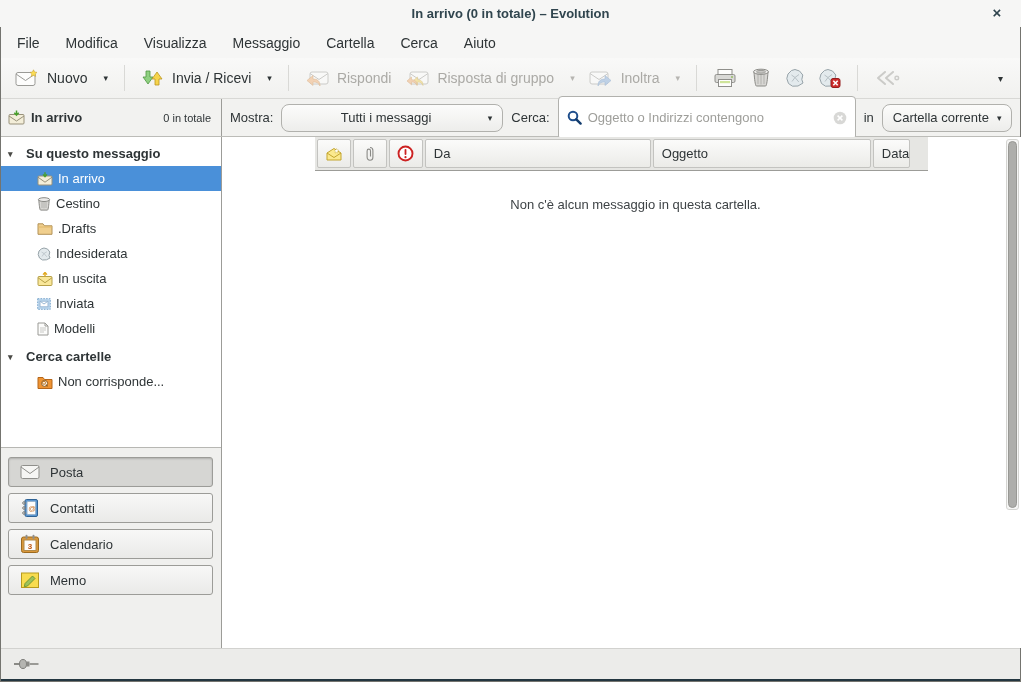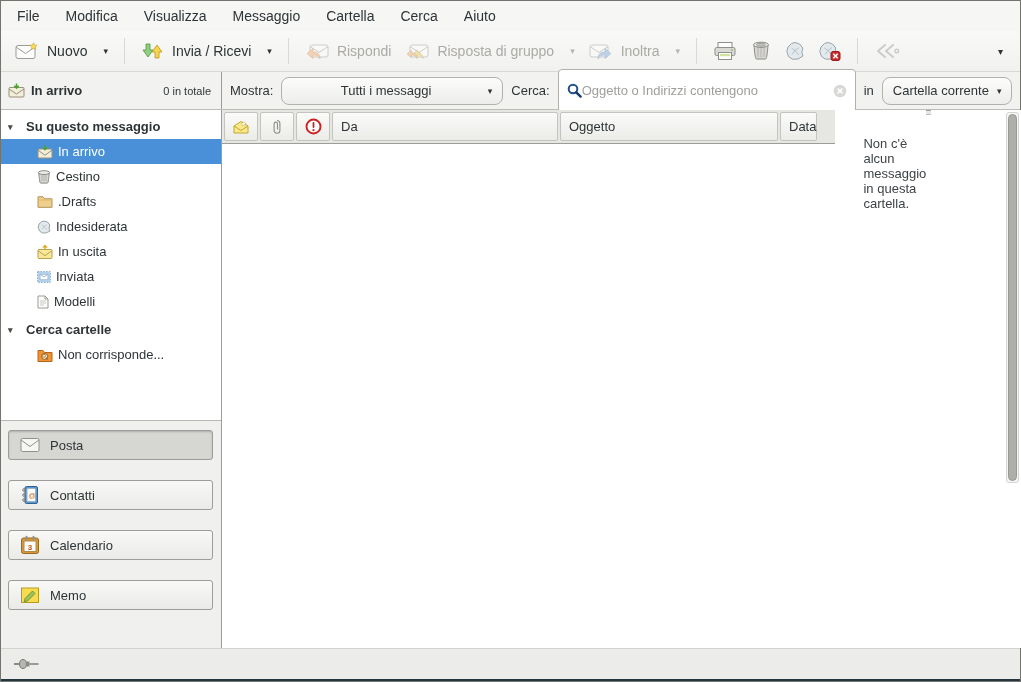--- a/index.html
+++ b/index.html
@@ -56,45 +56,45 @@
   .dropdown {
     height:28px; display:flex; align-items:center; gap:8px; padding:0 10px;
     border:1px solid #b1b1ad; border-radius:8px;
     background:linear-gradient(#fcfcfb,#ededeb);
   }
   .dropdown .dd-arrow { font-size:9px; color:#2e3436; }
   .show-dd { width:222px; }
   .show-dd .dd-label { flex:1; text-align:center; }
   .search-entry {
     height:44px; flex:1; max-width:298px;
-    display:flex; align-items:center; padding:16px 8px;
+    display:flex; align-items:center; gap:6px; padding:16px 8px;
     background:#fff; border:1px solid #b1b1ad; border-radius:4px;
   }
   .search-entry input { border:none; outline:none; flex:1; min-width:0; font-family:inherit; font-size:13px; color:#2e3436; background:transparent; }
   .search-entry input::placeholder { color:#9e9e9a; }
   .clear-ic { opacity:.55; }
   
   .main { flex:1; display:flex; min-height:0; }
   .sidebar { width:222px; flex:0 0 222px; display:flex; flex-direction:column; border-right:1px solid #9c9c98; background:#fff; }
   .tree { height:310px; flex:0 0 310px; padding-top:4px; background:#fff; overflow:hidden; }
   .tree-row { height:25px; display:flex; align-items:center; gap:5px; font-size:13px; }
   .group-row { font-weight:bold; padding-left:8px; gap:8px; }
   .item-row { padding-left:37px; }
   .item-row.selected { background:#4a90d9; color:#fff; }
   .expander { font-size:9px; color:#4a4a46; width:10px; }
   .tree-ic { display:flex; align-items:center; flex:0 0 auto; }
-  .switcher { flex:1; display:flex; flex-direction:column; gap:20px; padding:9px 8px; background:#f0f0ee; border-top:1px solid #b7b7b3; }
+  .switcher { flex:1; display:flex; flex-direction:column; gap:6px; padding:9px 8px; background:#f0f0ee; border-top:1px solid #b7b7b3; }
   .switch-btn {
     height:30px; flex:0 0 30px; display:flex; align-items:center; gap:10px; padding:0 11px;
     border:1px solid #9c9c98; border-radius:3px;
     background:linear-gradient(#f8f8f7,#eaeae8); font-size:13px;
   }
   .switch-btn.active { background:#d6d6d3; box-shadow:inset 0 1px 2px rgba(0,0,0,.18); }
   
-  .content { flex:1; display:flex; flex-direction:row; min-width:0; position:relative; background:#fff; }
+  .content { flex:1; display:flex; flex-direction:column; min-width:0; position:relative; background:#fff;align-items:center; }
   .list-header { height:34px; flex:0 0 34px; display:flex; padding:0 1px; background:#e6e6e3; border-bottom:1px solid #9c9c98; }
   .hcell {
     margin:2px 1px; border:1px solid #c3c3c0; border-radius:2px;
     background:linear-gradient(#fbfbfa,#ebebe8);
     display:flex; align-items:center; font-size:13px;
   }
   .hcell.icon-col { width:34px; flex:0 0 34px; justify-content:center; }
   .hcell.text-col { padding-left:8px; }
   .col-from { width:226px; flex:0 0 226px; }
   .col-subject { width:218px; flex:0 0 218px; }
@@ -112,20 +112,24 @@
   
   .statusbar { height:31px; flex:0 0 31px; display:flex; align-items:center; padding:0 14px; background:#ececea; border-top:1px solid #d2d2cf; }
   .bottomstrip { height:3px; flex:0 0 3px; background:#233640; }
   svg { display:block; }
 </style>
 </head>
 <body>
 
 <div class="window">
 
+  <div class="titlebar">
+    <span class="title">In arrivo (0 in totale) – Evolution</span>
+    <span class="close">×</span>
+  </div>
 
   <div class="menubar">
     <span class="menu-item">File</span>
     <span class="menu-item">Modifica</span>
     <span class="menu-item">Visualizza</span>
     <span class="menu-item">Messaggio</span>
     <span class="menu-item">Cartella</span>
     <span class="menu-item">Cerca</span>
     <span class="menu-item">Aiuto</span>
   </div>

